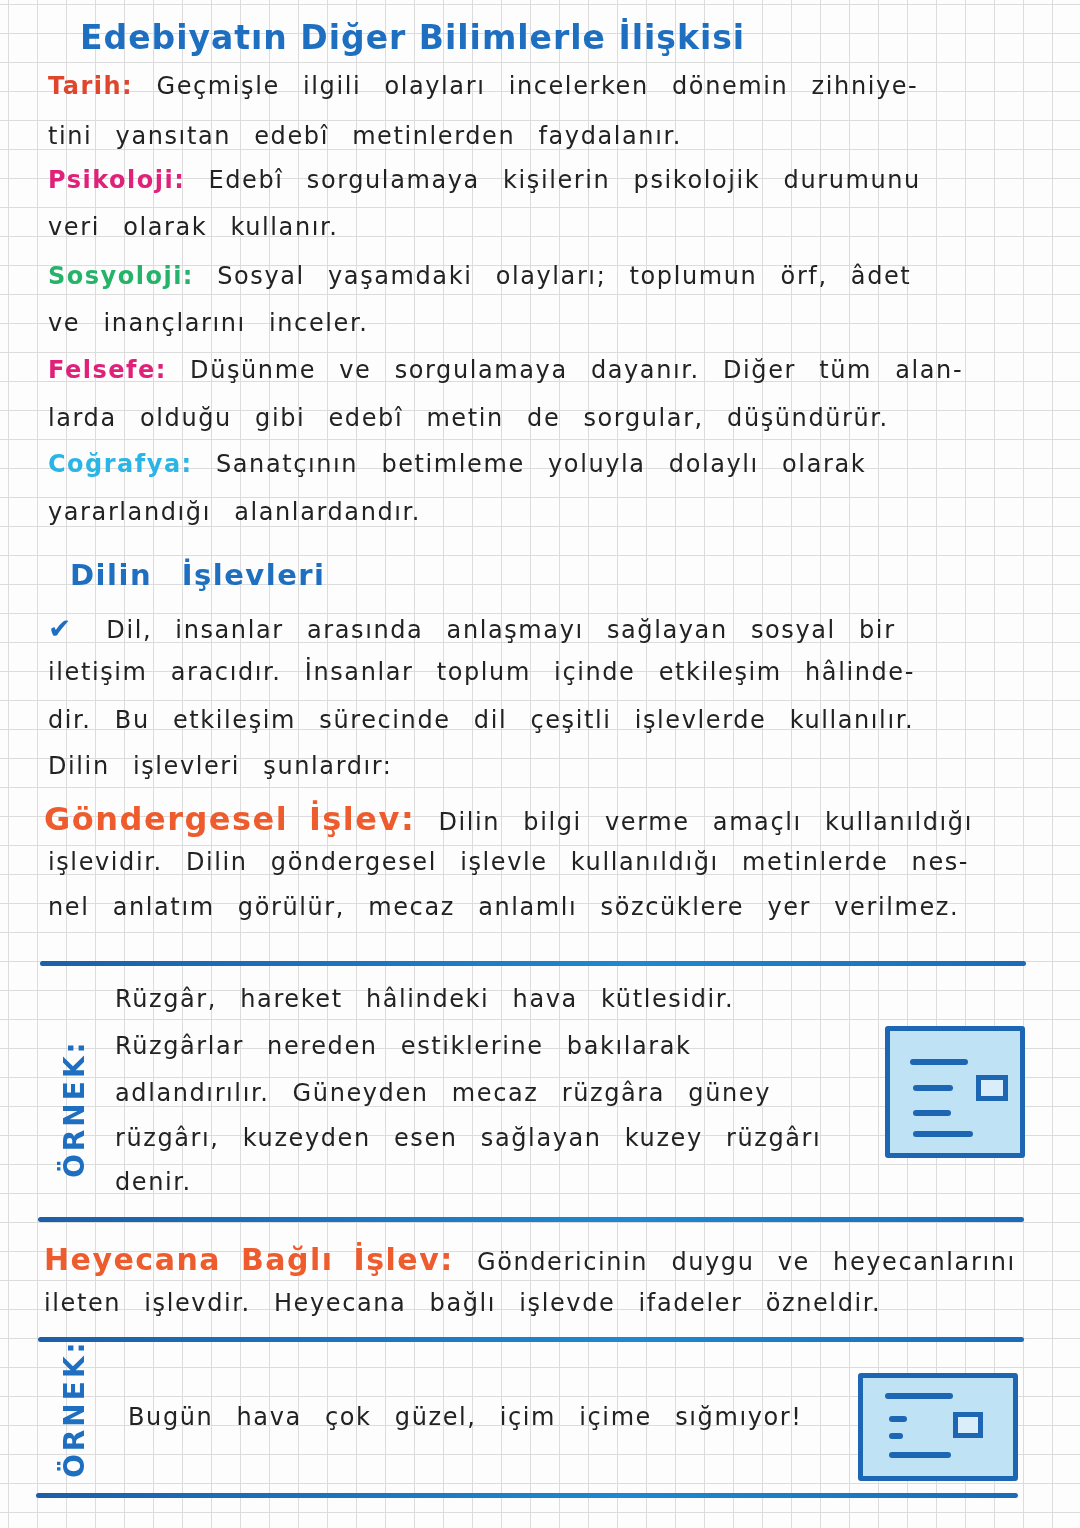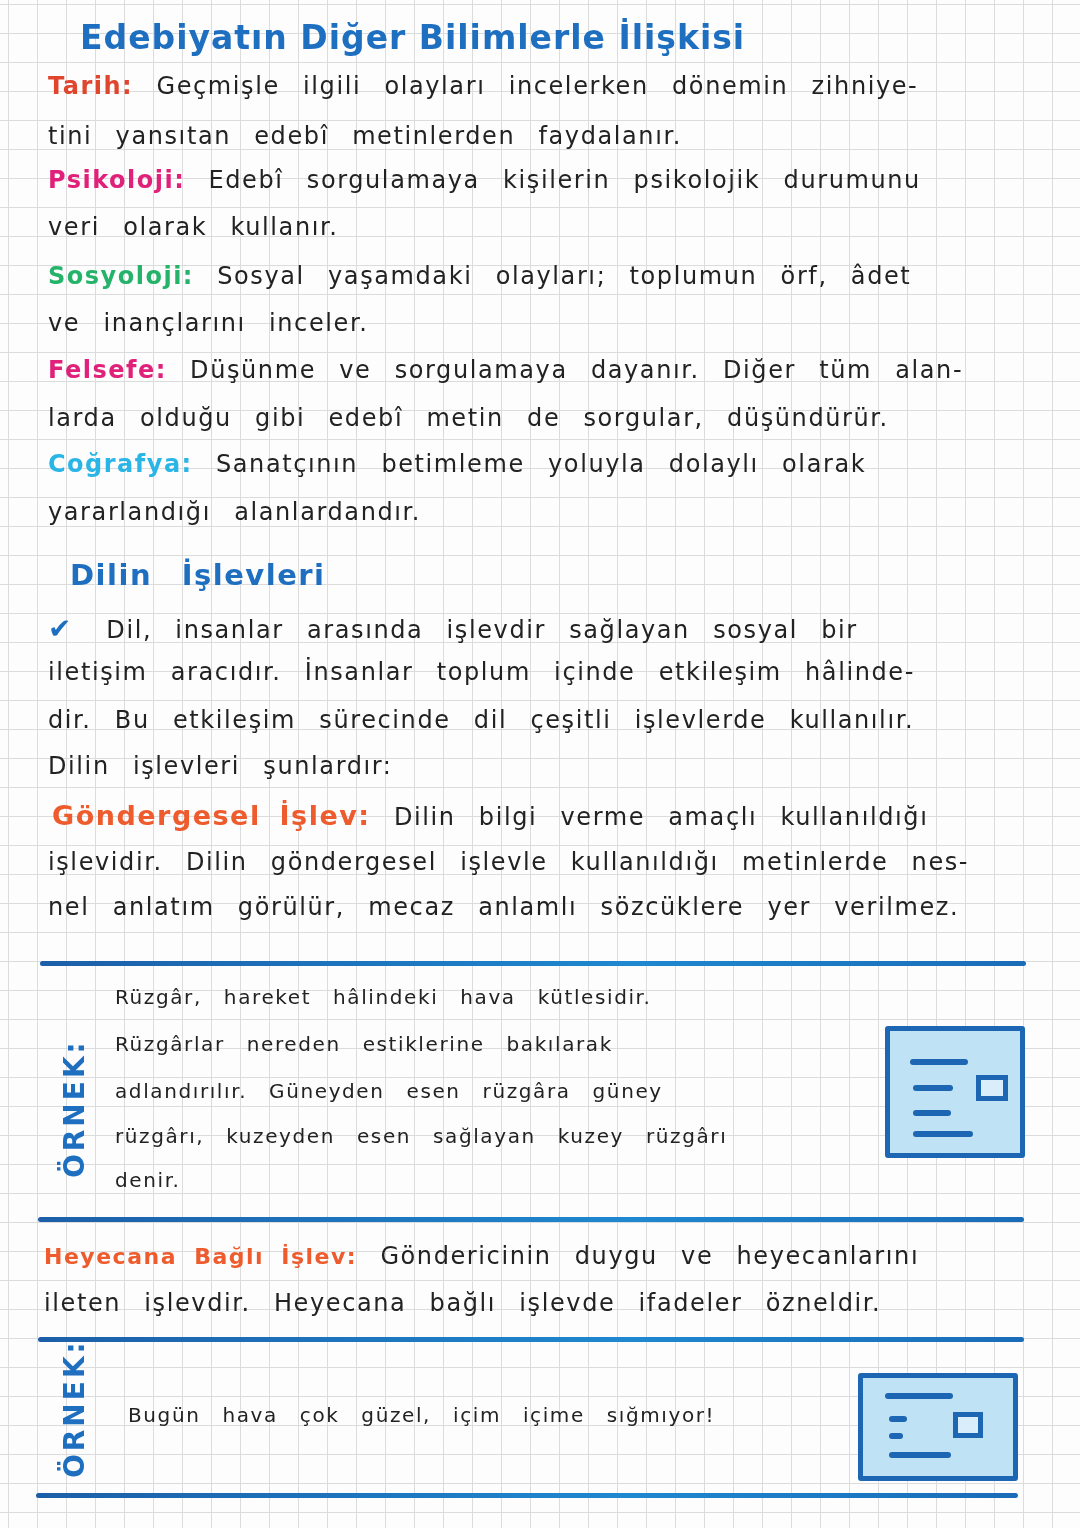--- a/index.html
+++ b/index.html
@@ -45,21 +45,21 @@
     background: linear-gradient(to right, #1c5fa8, #1e88d0 60%, #1b6cb8);
   }
   .ornek {
     position: absolute;
     font-size: 28px; font-weight: bold; color: #1f6fc0; letter-spacing: 3px;
     transform: rotate(-90deg); transform-origin: left top;
     white-space: nowrap;
   }
   .ex-line {
     position: absolute; left: 115px;
-    font-size: 20px; letter-spacing: 1.6px; word-spacing: 14px; white-space: nowrap; color: #222;
+    font-size: 24px; letter-spacing: 1.6px; word-spacing: 14px; white-space: nowrap; color: #222;
   }
   .doc-icon {
     position: absolute;
     border: 5px solid #1c66b3; border-radius: 3px;
     background: #bfe2f5;
   }
   .doc-icon .bar { position: absolute; height: 6px; background: #1c66b3; border-radius: 3px; }
   .doc-icon .box { position: absolute; border: 5px solid #1c66b3; background: #d9eefa; }
 </style>
 </head>
@@ -96,55 +96,55 @@
   <div class="line" style="top:450px;">
     <span class="term c-cyan">Coğrafya:</span>
     <span>Sanatçının betimleme yoluyla dolaylı olarak</span>
   </div>
   <div class="line" style="top:498px;">yararlandığı alanlardandır.</div>
 
   <div class="section-title">Dilin İşlevleri</div>
 
   <div class="line" style="top:612px;">
     <span class="check">✔</span>
-    <span>Dil, insanlar arasında işlevdir sağlayan sosyal bir</span>
+    <span>Dil, insanlar arasında anlaşmayı sağlayan sosyal bir</span>
   </div>
   <div class="line" style="top:658px;">iletişim aracıdır. İnsanlar toplum içinde etkileşim hâlinde-</div>
   <div class="line" style="top:706px;">dir. Bu etkileşim sürecinde dil çeşitli işlevlerde kullanılır.</div>
   <div class="line" style="top:752px;">Dilin işlevleri şunlardır:</div>
 
   <div class="line" style="top:800px; left:44px;">
-    <span class="term c-orange" style="font-size:27px;margin-left:8px;">Göndergesel İşlev:</span>
+    <span class="term c-orange" style="font-size:32px;">Göndergesel İşlev:</span>
     <span>Dilin bilgi verme amaçlı kullanıldığı</span>
   </div>
   <div class="line" style="top:848px;">işlevidir. Dilin göndergesel işlevle kullanıldığı metinlerde nes-</div>
   <div class="line" style="top:893px;">nel anlatım görülür, mecaz anlamlı sözcüklere yer verilmez.</div>
 
   <div class="rule" style="left:40px; width:986px; top:961px;"></div>
 
   <div class="ornek" style="left:58px; top:1178px;">ÖRNEK:</div>
 
   <div class="ex-line" style="top:985px;">Rüzgâr, hareket hâlindeki hava kütlesidir.</div>
   <div class="ex-line" style="top:1032px;">Rüzgârlar nereden estiklerine bakılarak</div>
-  <div class="ex-line" style="top:1079px;">adlandırılır. Güneyden esen rüzgâra güney</div>
+  <div class="ex-line" style="top:1079px;">adlandırılır. Güneyden mecaz rüzgâra güney</div>
   <div class="ex-line" style="top:1124px;">rüzgârı, kuzeyden esen sağlayan kuzey rüzgârı</div>
   <div class="ex-line" style="top:1168px;">denir.</div>
 
   <div class="doc-icon" style="left:885px; top:1026px; width:130px; height:122px;">
     <div class="bar" style="left:20px; top:28px; width:58px;"></div>
     <div class="bar" style="left:23px; top:54px; width:40px;"></div>
     <div class="bar" style="left:23px; top:79px; width:38px;"></div>
     <div class="bar" style="left:23px; top:105px; width:60px; top:100px;"></div>
     <div class="box" style="left:86px; top:44px; width:22px; height:16px;"></div>
   </div>
 
   <div class="rule" style="left:38px; width:986px; top:1217px;"></div>
 
   <div class="line" style="top:1242px; left:44px;">
-    <span class="term c-orange" style="font-size:22px;">Heyecana Bağlı İşlev:</span>
+    <span class="term c-orange" style="font-size:30px;">Heyecana Bağlı İşlev:</span>
     <span>Göndericinin duygu ve heyecanlarını</span>
   </div>
   <div class="line" style="top:1289px; left:44px;">ileten işlevdir. Heyecana bağlı işlevde ifadeler özneldir.</div>
 
   <div class="rule" style="left:38px; width:986px; top:1337px;"></div>
 
   <div class="ornek" style="left:58px; top:1478px;">ÖRNEK:</div>
   <div class="ex-line" style="top:1403px; left:128px;">Bugün hava çok güzel, içim içime sığmıyor!</div>
 
   <div class="doc-icon" style="left:858px; top:1373px; width:150px; height:98px;">

